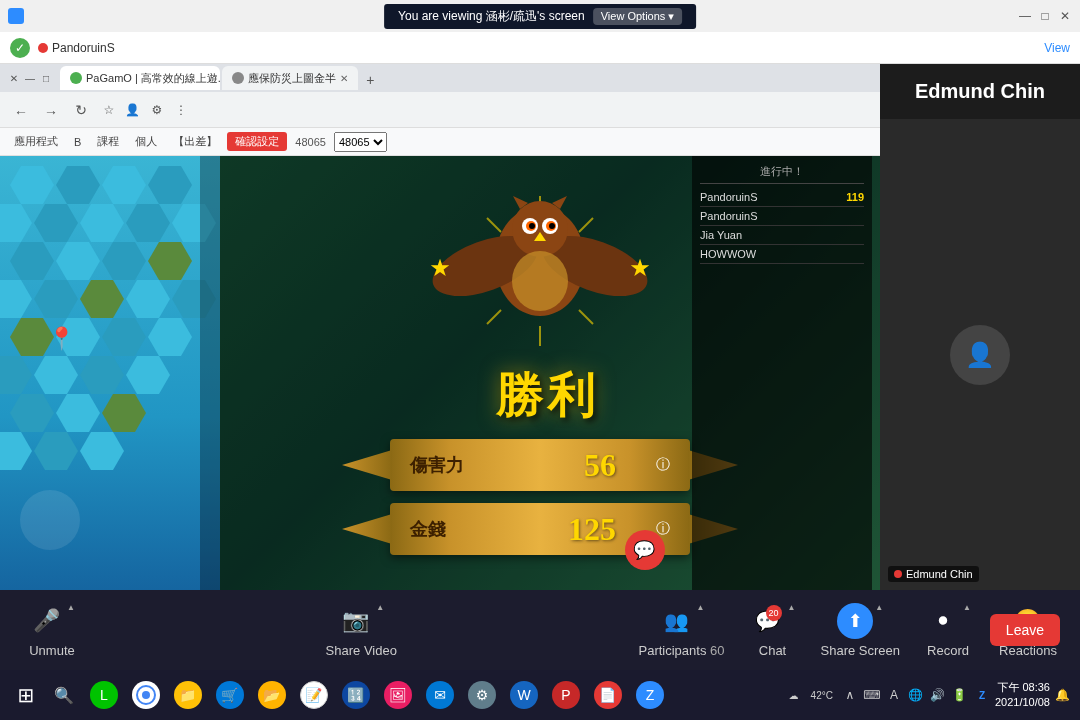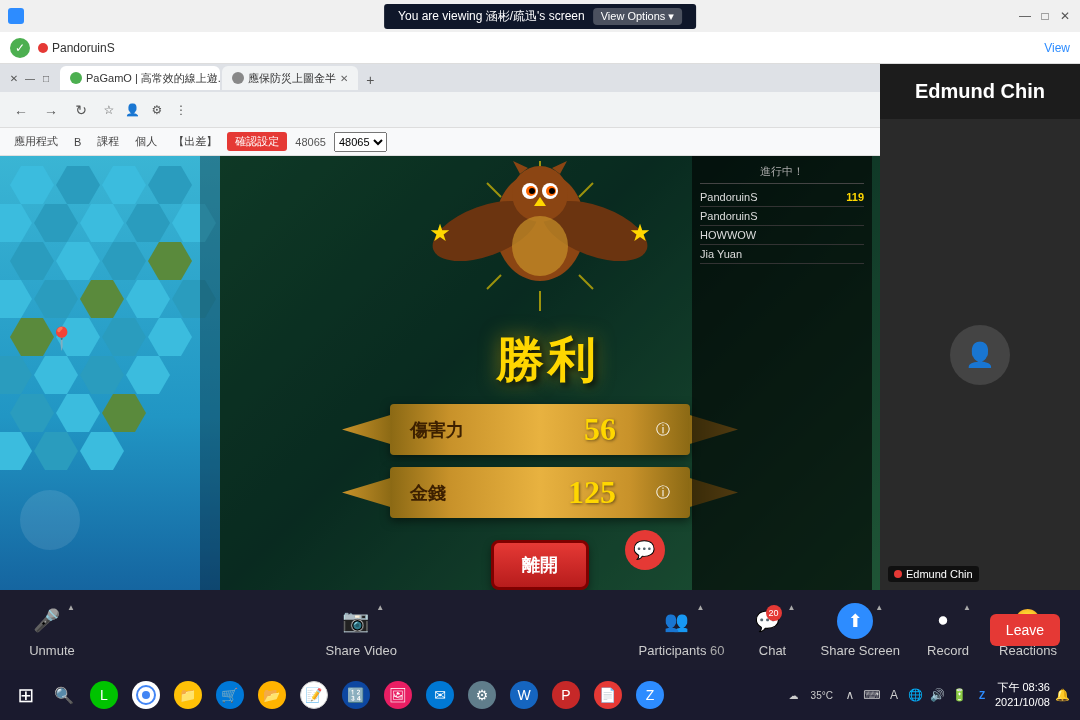--- a/index.html
+++ b/index.html
@@ -854,39 +854,38 @@
             <span class="stat-value">56</span>
             <span class="stat-info">ⓘ</span>
           </div>
 
           <div class="stat-ribbon">
             <span class="stat-label">金錢</span>
             <span class="stat-value">125</span>
             <span class="stat-info">ⓘ</span>
           </div>
 
-          <button id="disconnect-btn">離開</button>
         </div>
 
         <div id="scoreboard" style="right:8px;">
           <div class="score-header">進行中！</div>
           <div class="score-row">
             <span class="score-name">PandoruinS</span>
             <span class="score-val">119</span>
           </div>
           <div class="score-row">
             <span class="score-name">PandoruinS</span>
             <span class="score-val"></span>
           </div>
           <div class="score-row">
-            <span class="score-name">HOWWOW</span>
+            <span class="score-name">Jia Yuan</span>
             <span class="score-val"></span>
           </div>
           <div class="score-row">
-            <span class="score-name">Jia Yuan</span>
+            <span class="score-name">HOWWOW</span>
             <span class="score-val"></span>
           </div>
         </div>
 
         <div style="position:absolute;right:215px;bottom:20px;width:40px;height:40px;background:#e53935;border-radius:50%;display:flex;align-items:center;justify-content:center;color:white;font-size:18px;">💬</div>
       </div>
 
     </div>
   </div>
 
@@ -1025,21 +1024,21 @@
   </button>
   <button class="taskbar-app">
     <div class="app-icon-circle" style="background:#e53935;">📄</div>
   </button>
   <button class="taskbar-app">
     <div class="app-icon-circle" style="background:#2d8cff;">Z</div>
   </button>
 
   <div id="sys-tray">
     <div class="tray-item">☁</div>
-    <div class="tray-item">35°C</div>
+    <div class="tray-item">42°C</div>
     <button class="tray-icon">∧</button>
     <button class="tray-icon">⌨</button>
     <button class="tray-icon">A</button>
     <button class="tray-icon">🌐</button>
     <button class="tray-icon">🔊</button>
     <button class="tray-icon">🔋</button>
     <button class="tray-icon" style="color:#2d8cff;font-weight:bold;font-size:10px;">Z</button>
     <div class="tray-time">
       <div>下午 08:36</div>
       <div>2021/10/08</div>

